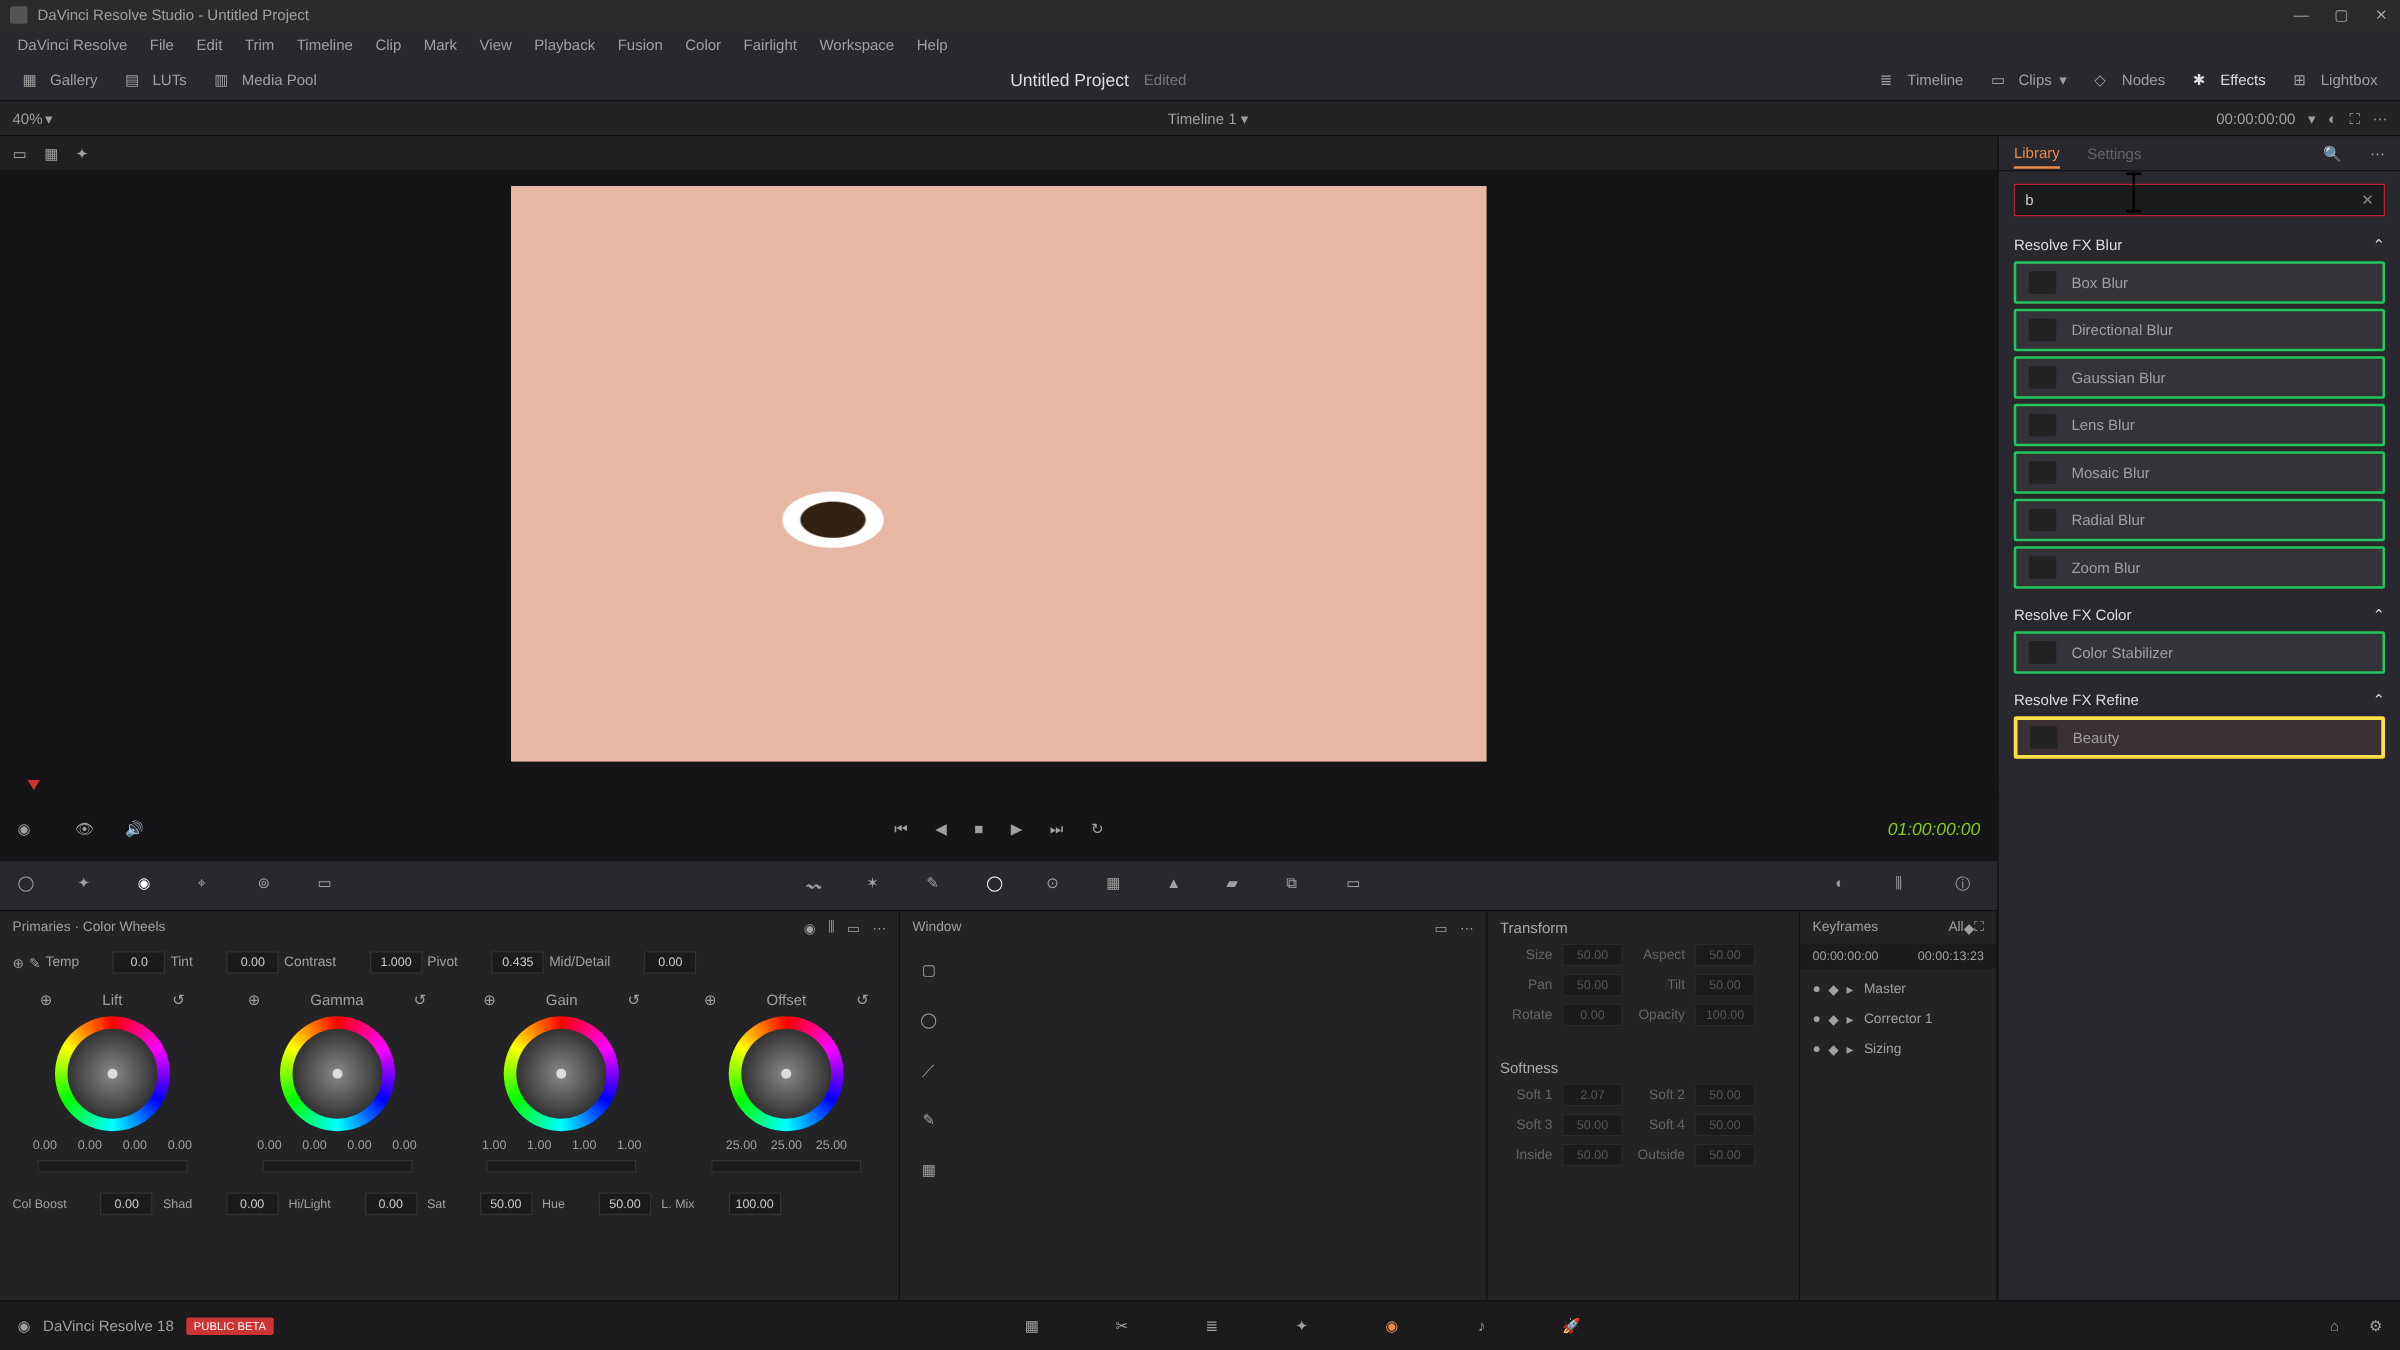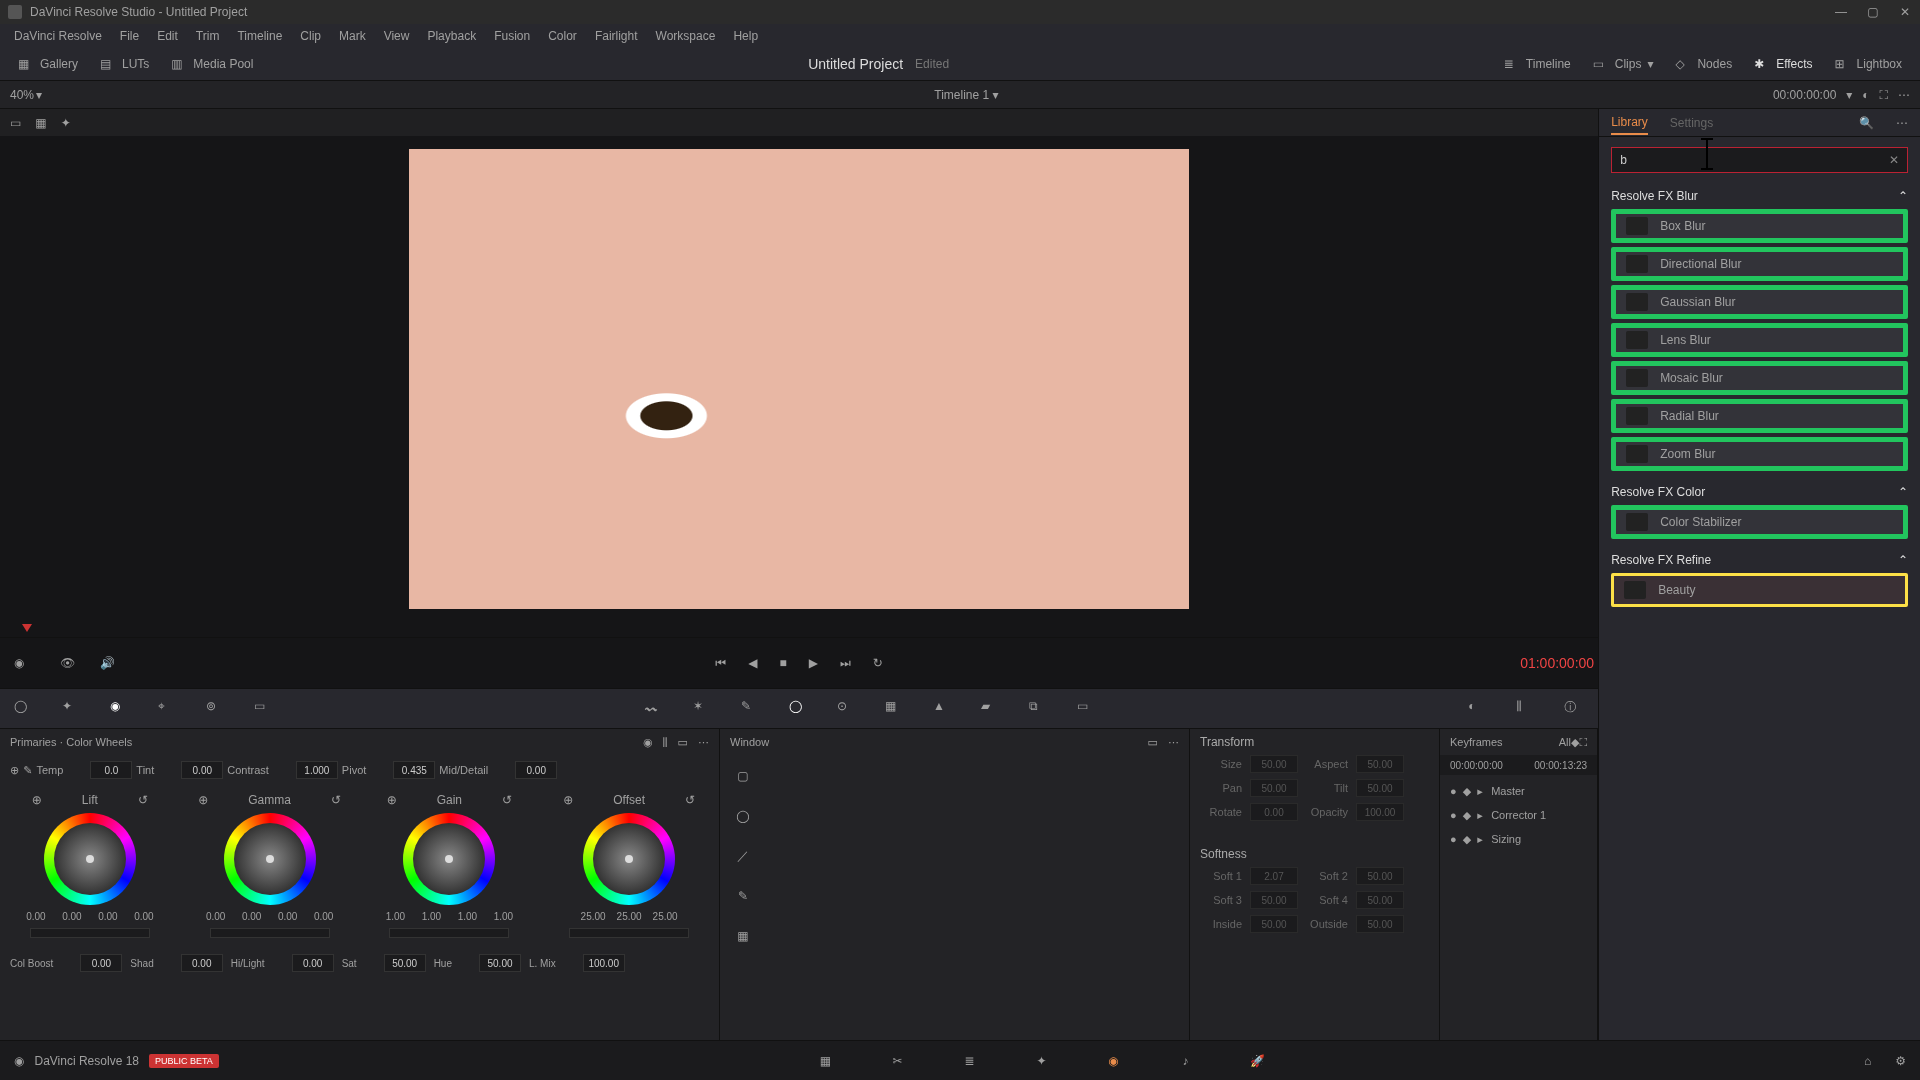--- a/index.html
+++ b/index.html
@@ -33,21 +33,21 @@
 
 
 .main { display: flex; height: calc(1080px - 24px - 23px - 34px - 28px - 40px); }
 .viewer-col { flex: 1; display: flex; flex-direction: column; background: #151517; }
 .library-col { width: 390px; background: #28282e; border-left: 1px solid #111; display: flex; flex-direction: column; }
 
 
 .viewer-area { height: 500px; display: flex; align-items: center; justify-content: center; background: #151517; position: relative; }
 .viewer-image { width: 780px; height: 460px; background: radial-gradient(ellipse 180px 100px at 33% 58%, #321 14%, #fff 15%, #fff 22%, #e8b7a4 23%) , radial-gradient(ellipse 180px 100px at 72% 58%, #321 14%, #fff 15%, #fff 22%, #e8b7a4 23%), linear-gradient(180deg, #f4cdb7 0%, #eeb9a0 100%); border-radius: 0; position: relative; }
 .viewer-transport { height: 52px; display: flex; align-items: center; justify-content: center; gap: 22px; position: relative; }
-.transport-tc { position: absolute; right: 4px; font-size: 14px; color: #ef4444; }
+.transport-tc { position: absolute; right: 14px; font-size: 14px; color: #84cc16; font-style: italic; }
 
 
 .midrow { height: 42px; background: #28282e; border-top: 1px solid #111; border-bottom: 1px solid #111; display: flex; align-items: center; padding: 0 14px; gap: 28px; }
 .midrow .ic { width: 20px; height: 20px; }
 .midrow .spacer { flex: 1; }
 .midrow .active { filter: brightness(1.8); }
 
 
 .lower { display: flex; height: 320px; }
 .panel { background: #232326; border-right: 1px solid #111; display: flex; flex-direction: column; }
@@ -93,21 +93,21 @@
 
 .lib-tabs { height: 28px; display: flex; align-items: center; padding: 0 12px; gap: 22px; border-bottom: 1px solid #111; }
 .lib-tabs .active { color: #e98c4a; border-bottom: 2px solid #e98c4a; }
 .lib-search { margin: 10px 12px 6px; height: 26px; border: 1px solid #b23; background: #1b1b1d; display: flex; align-items: center; padding: 0 8px; position: relative; }
 .lib-search input { background: transparent; border: none; color: #ccc; flex: 1; outline: none; font-size: 12px; }
 .lib-search .caret { position: absolute; left: 94px; top: -10px; width: 2px; height: 32px; background: #000; }
 .lib-search .caret::before, .lib-search .caret::after { content:""; position:absolute; width:12px; height:2px; background:#000; left:-5px; }
 .lib-search .caret::before { top:0; } .lib-search .caret::after { bottom:0; }
 .lib-clear { cursor: pointer; color: #888; }
 .lib-section { padding: 10px 12px 2px; color: #ddd; font-size: 12px; display: flex; justify-content: space-between; align-items: center; }
-.fx-item { margin: 4px 12px; height: 34px; background: #333339; border: 5px solid #22c55e; display: flex; align-items: center; gap: 12px; padding: 0 10px; border-radius: 2px; }
+.fx-item { margin: 4px 12px; height: 34px; background: #333339; border: 2px solid #22c55e; display: flex; align-items: center; gap: 12px; padding: 0 10px; border-radius: 2px; }
 .fx-item.sel { border: 3px solid #fde047; background: #3a3035; }
 .fx-ic { width: 22px; height: 18px; background: #222; border-radius: 2px; }
 
 
 .bottombar { height: 40px; background: #1b1b1d; border-top: 1px solid #111; display: flex; align-items: center; padding: 0 14px; gap: 14px; justify-content: space-between; position: absolute; bottom: 0; left: 0; right: 0; }
 .bb-left { display: flex; align-items: center; gap: 10px; }
 .bb-pages { display: flex; gap: 50px; }
 .bb-pages .pg { width: 22px; height: 22px; display: flex; align-items: center; justify-content: center; }
 .bb-right { display: flex; gap: 24px; }
 .beta-tag { background: #c33; color: #fff; padding: 2px 6px; font-size: 9px; border-radius: 2px; }

